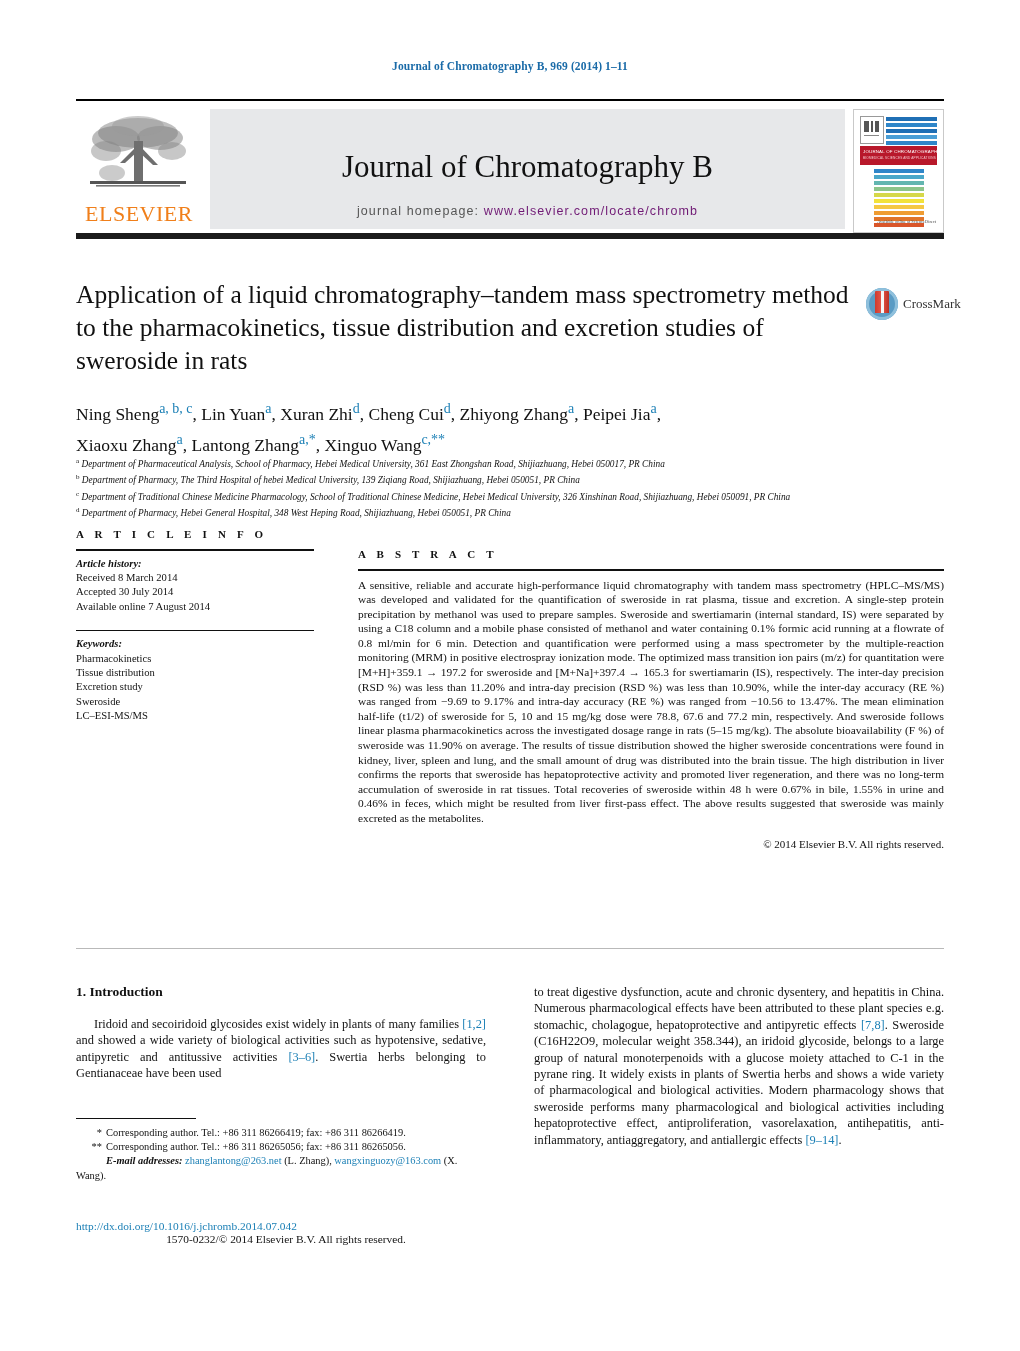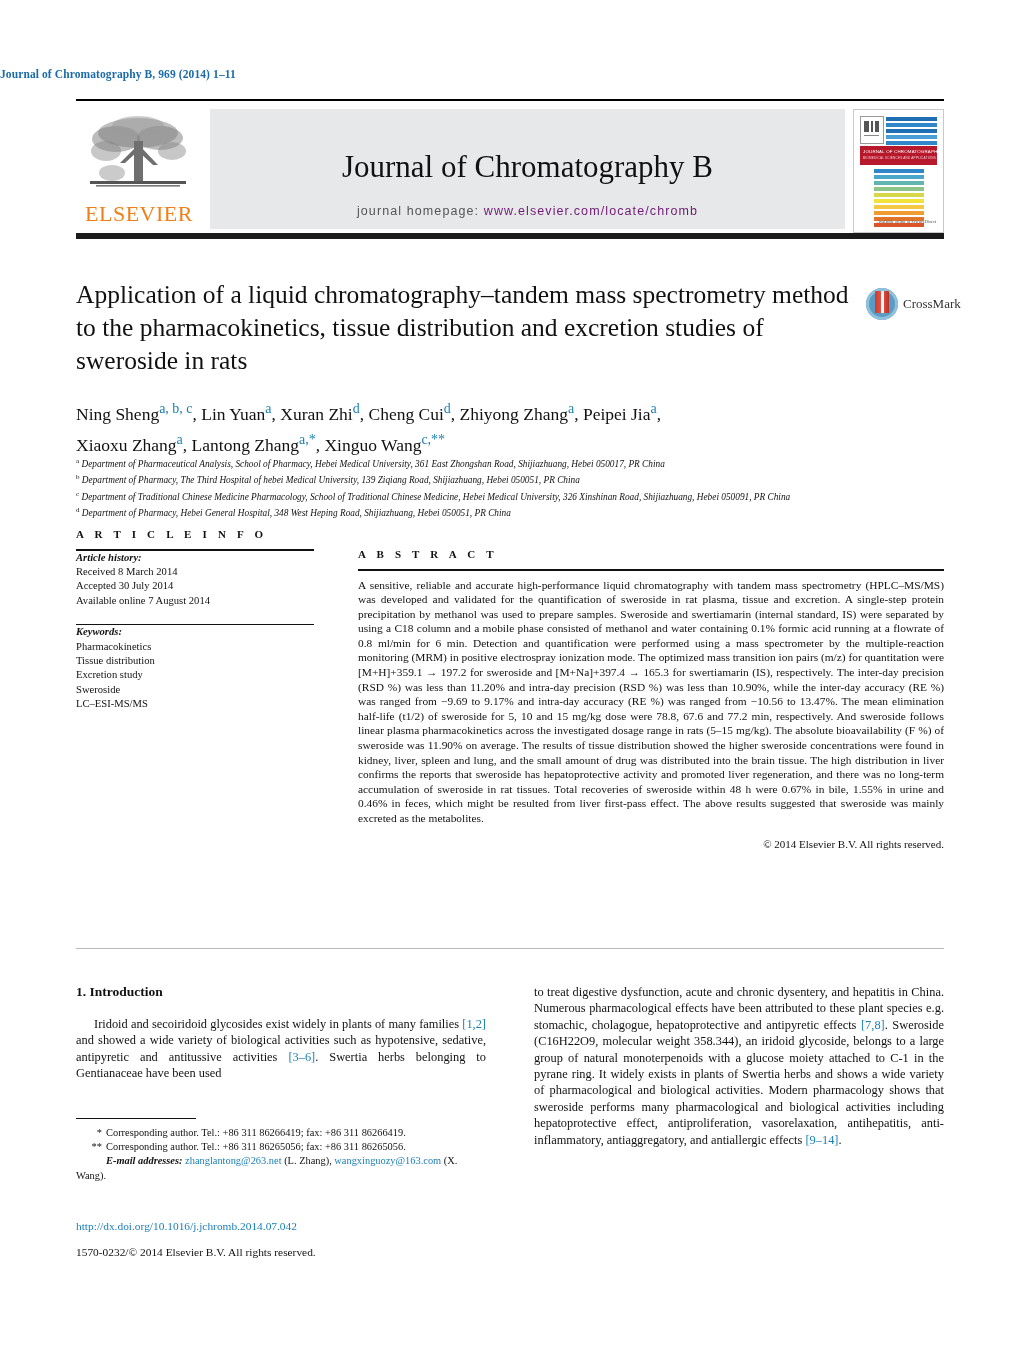--- a/index.html
+++ b/index.html
@@ -18,22 +18,23 @@
   .page {
     position: absolute;
     left: 0; top: 0;
     width: 1020px;
     height: 1351px;
   }
 
   
   .running-head {
     position: absolute;
-    left: 0; top: 68px;
+    left: 0; top: 60px;
     width: 1020px;
+    text-align: center;
     font-size: 11.5px;
     font-weight: bold;
     color: #1a6ba8;
     letter-spacing: .1px;
   }
 
   
   .masthead {
     position: absolute;
     left: 76px; top: 99px;
@@ -215,20 +216,21 @@
     margin: 0 0 9px 0;
   }
   .hrule { height: 1.5px; background: #111; width: 100%; }
   .hrule.light { height: 1px; background:#111; }
 
   .info-body {
     font-family: "Liberation Serif", serif;
     font-size: 10.6px;
     line-height: 14.4px;
     color: #111;
+    padding-top: 6px;
   }
   .info-body .itl { font-style: italic; font-weight: bold; }
   .info-gap { height: 16px; }
 
   .abs-body {
     font-family: "Liberation Serif", serif;
     font-size: 11.4px;
     line-height: 14.6px;
     text-align: justify;
     color: #111;
@@ -287,21 +289,22 @@
     font-size: 11.4px;
     color: #1a7fb5;
     display: block;
     text-decoration: none;
   }
   .issn {
     font-family: "Liberation Serif", serif;
     font-size: 11.4px;
     color: #111;
     display: block;
-    margin-top: 14px;
+    margin-top: 1px;
+    text-align: center;
   }
 </style>
 </head>
 <body>
 
 <div class="page">
 
   <div class="running-head">Journal of Chromatography B, 969 (2014) 1–11</div>
 
   <div class="masthead">

